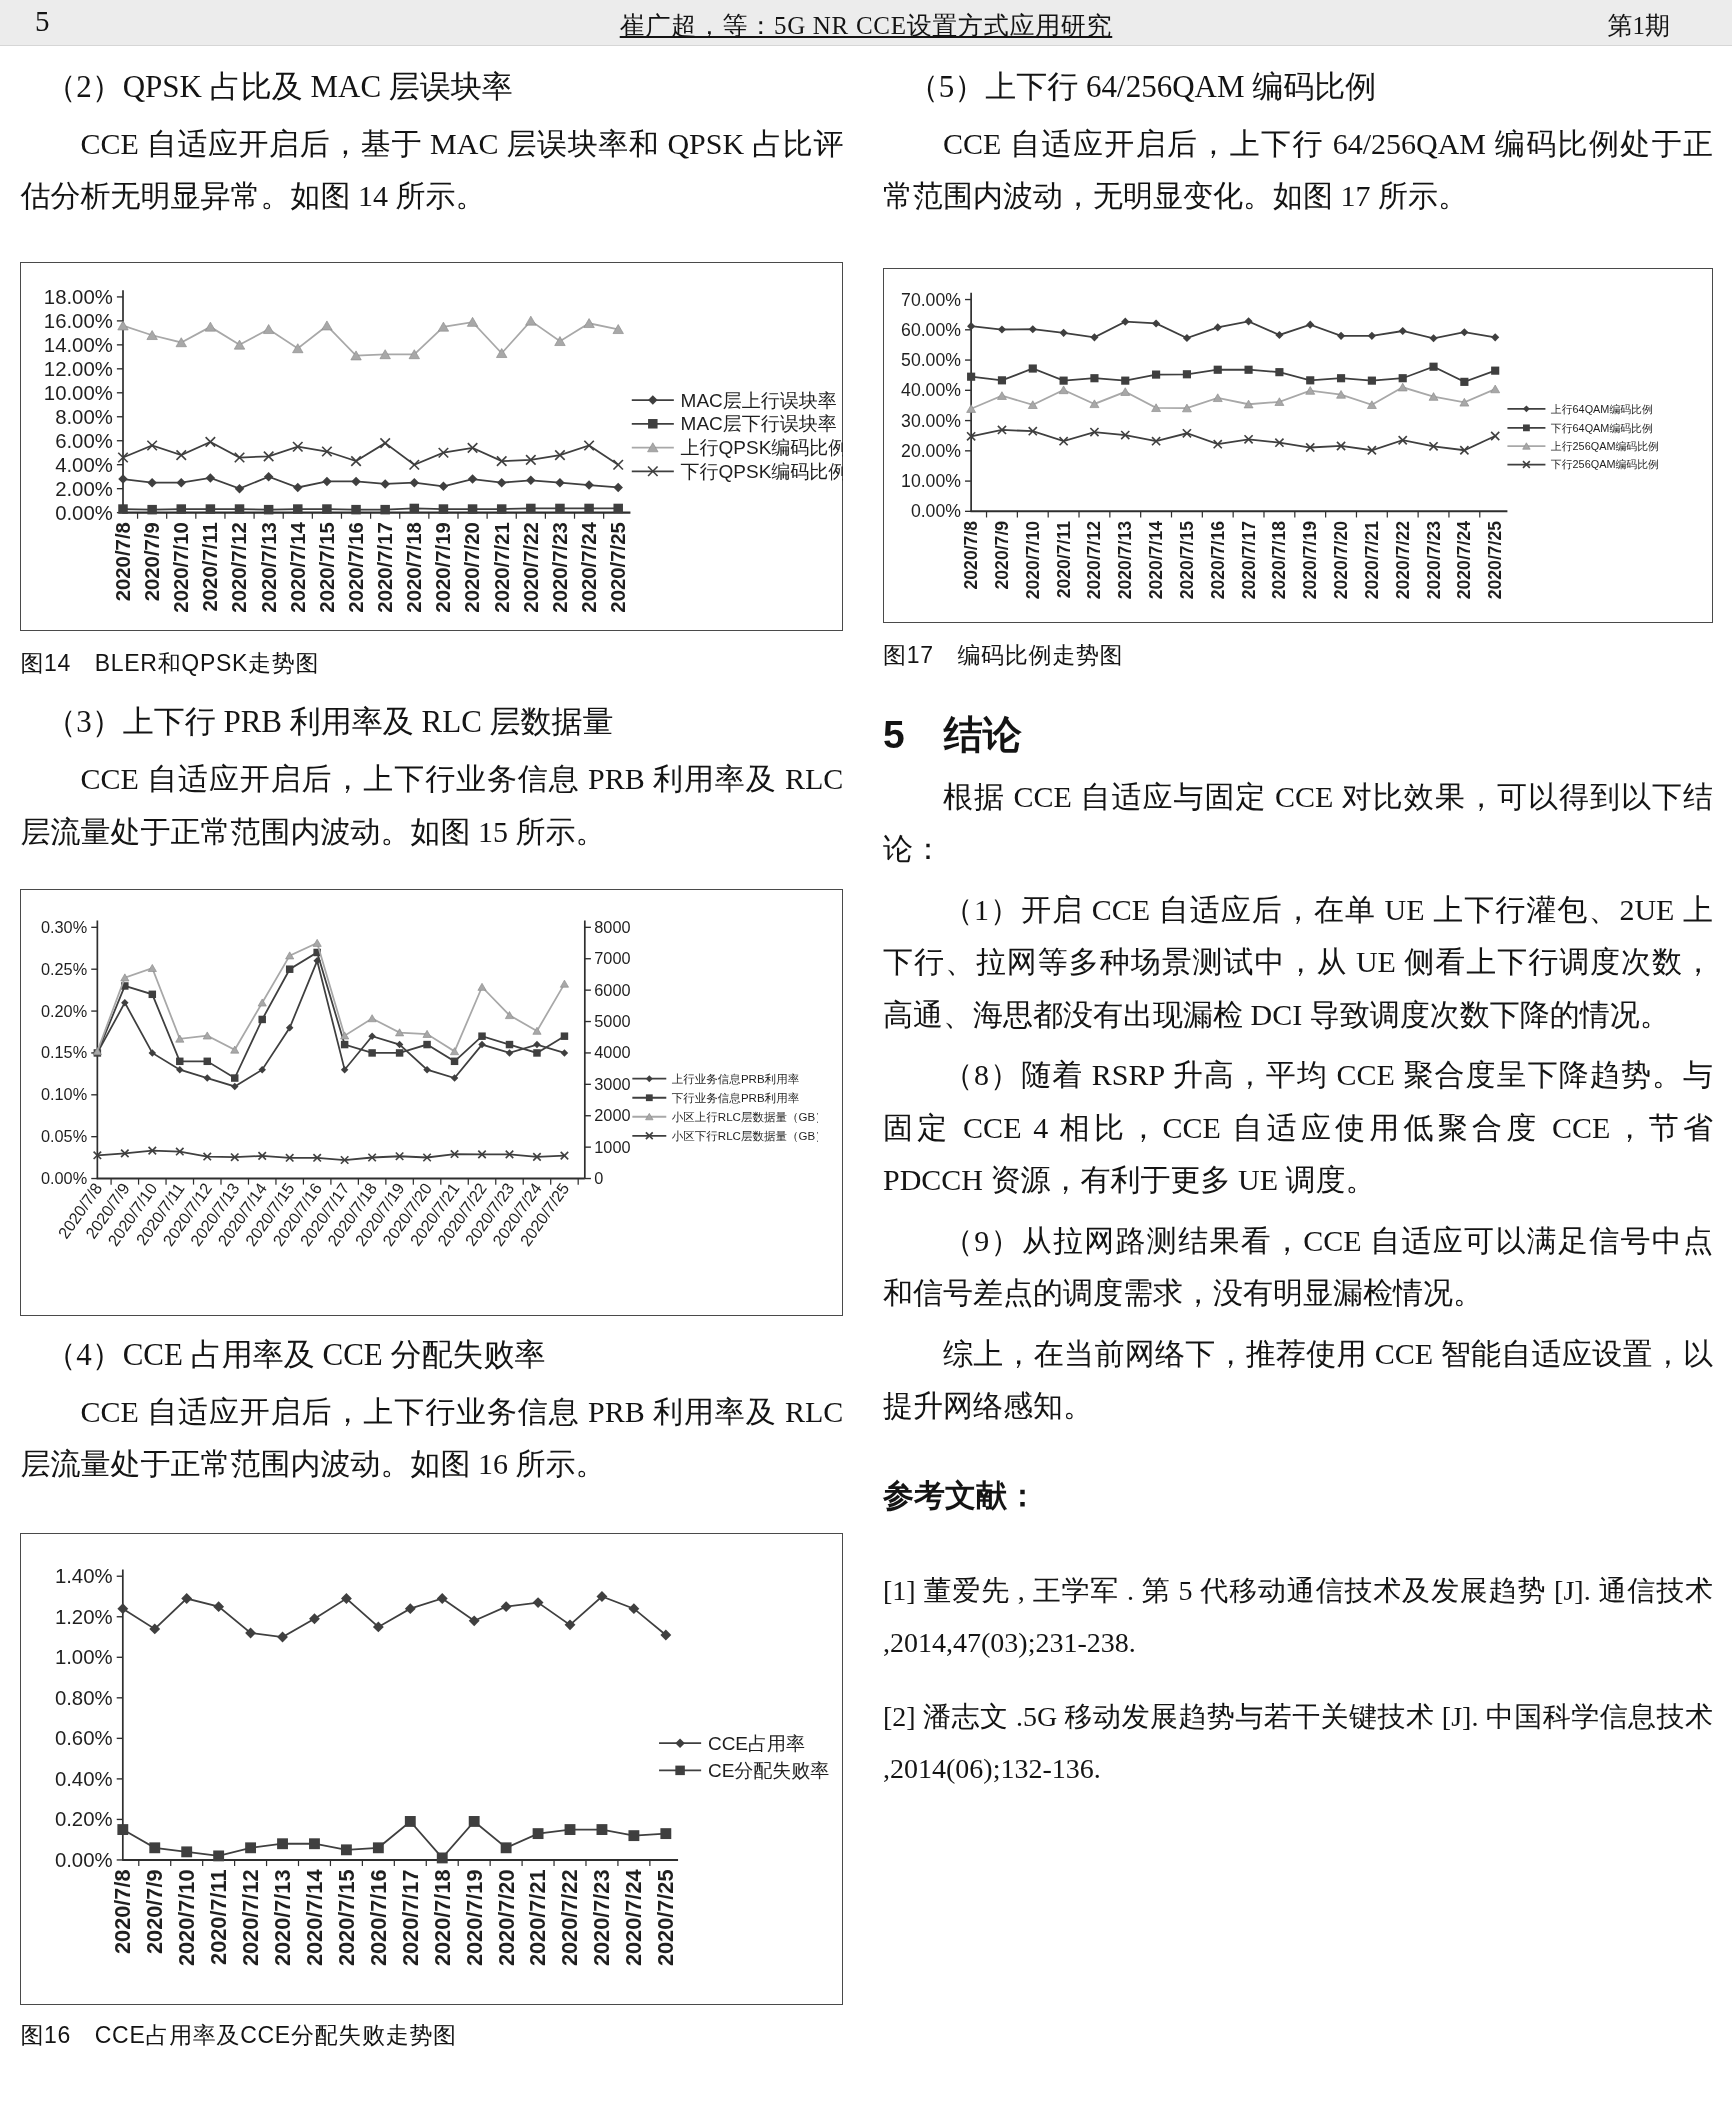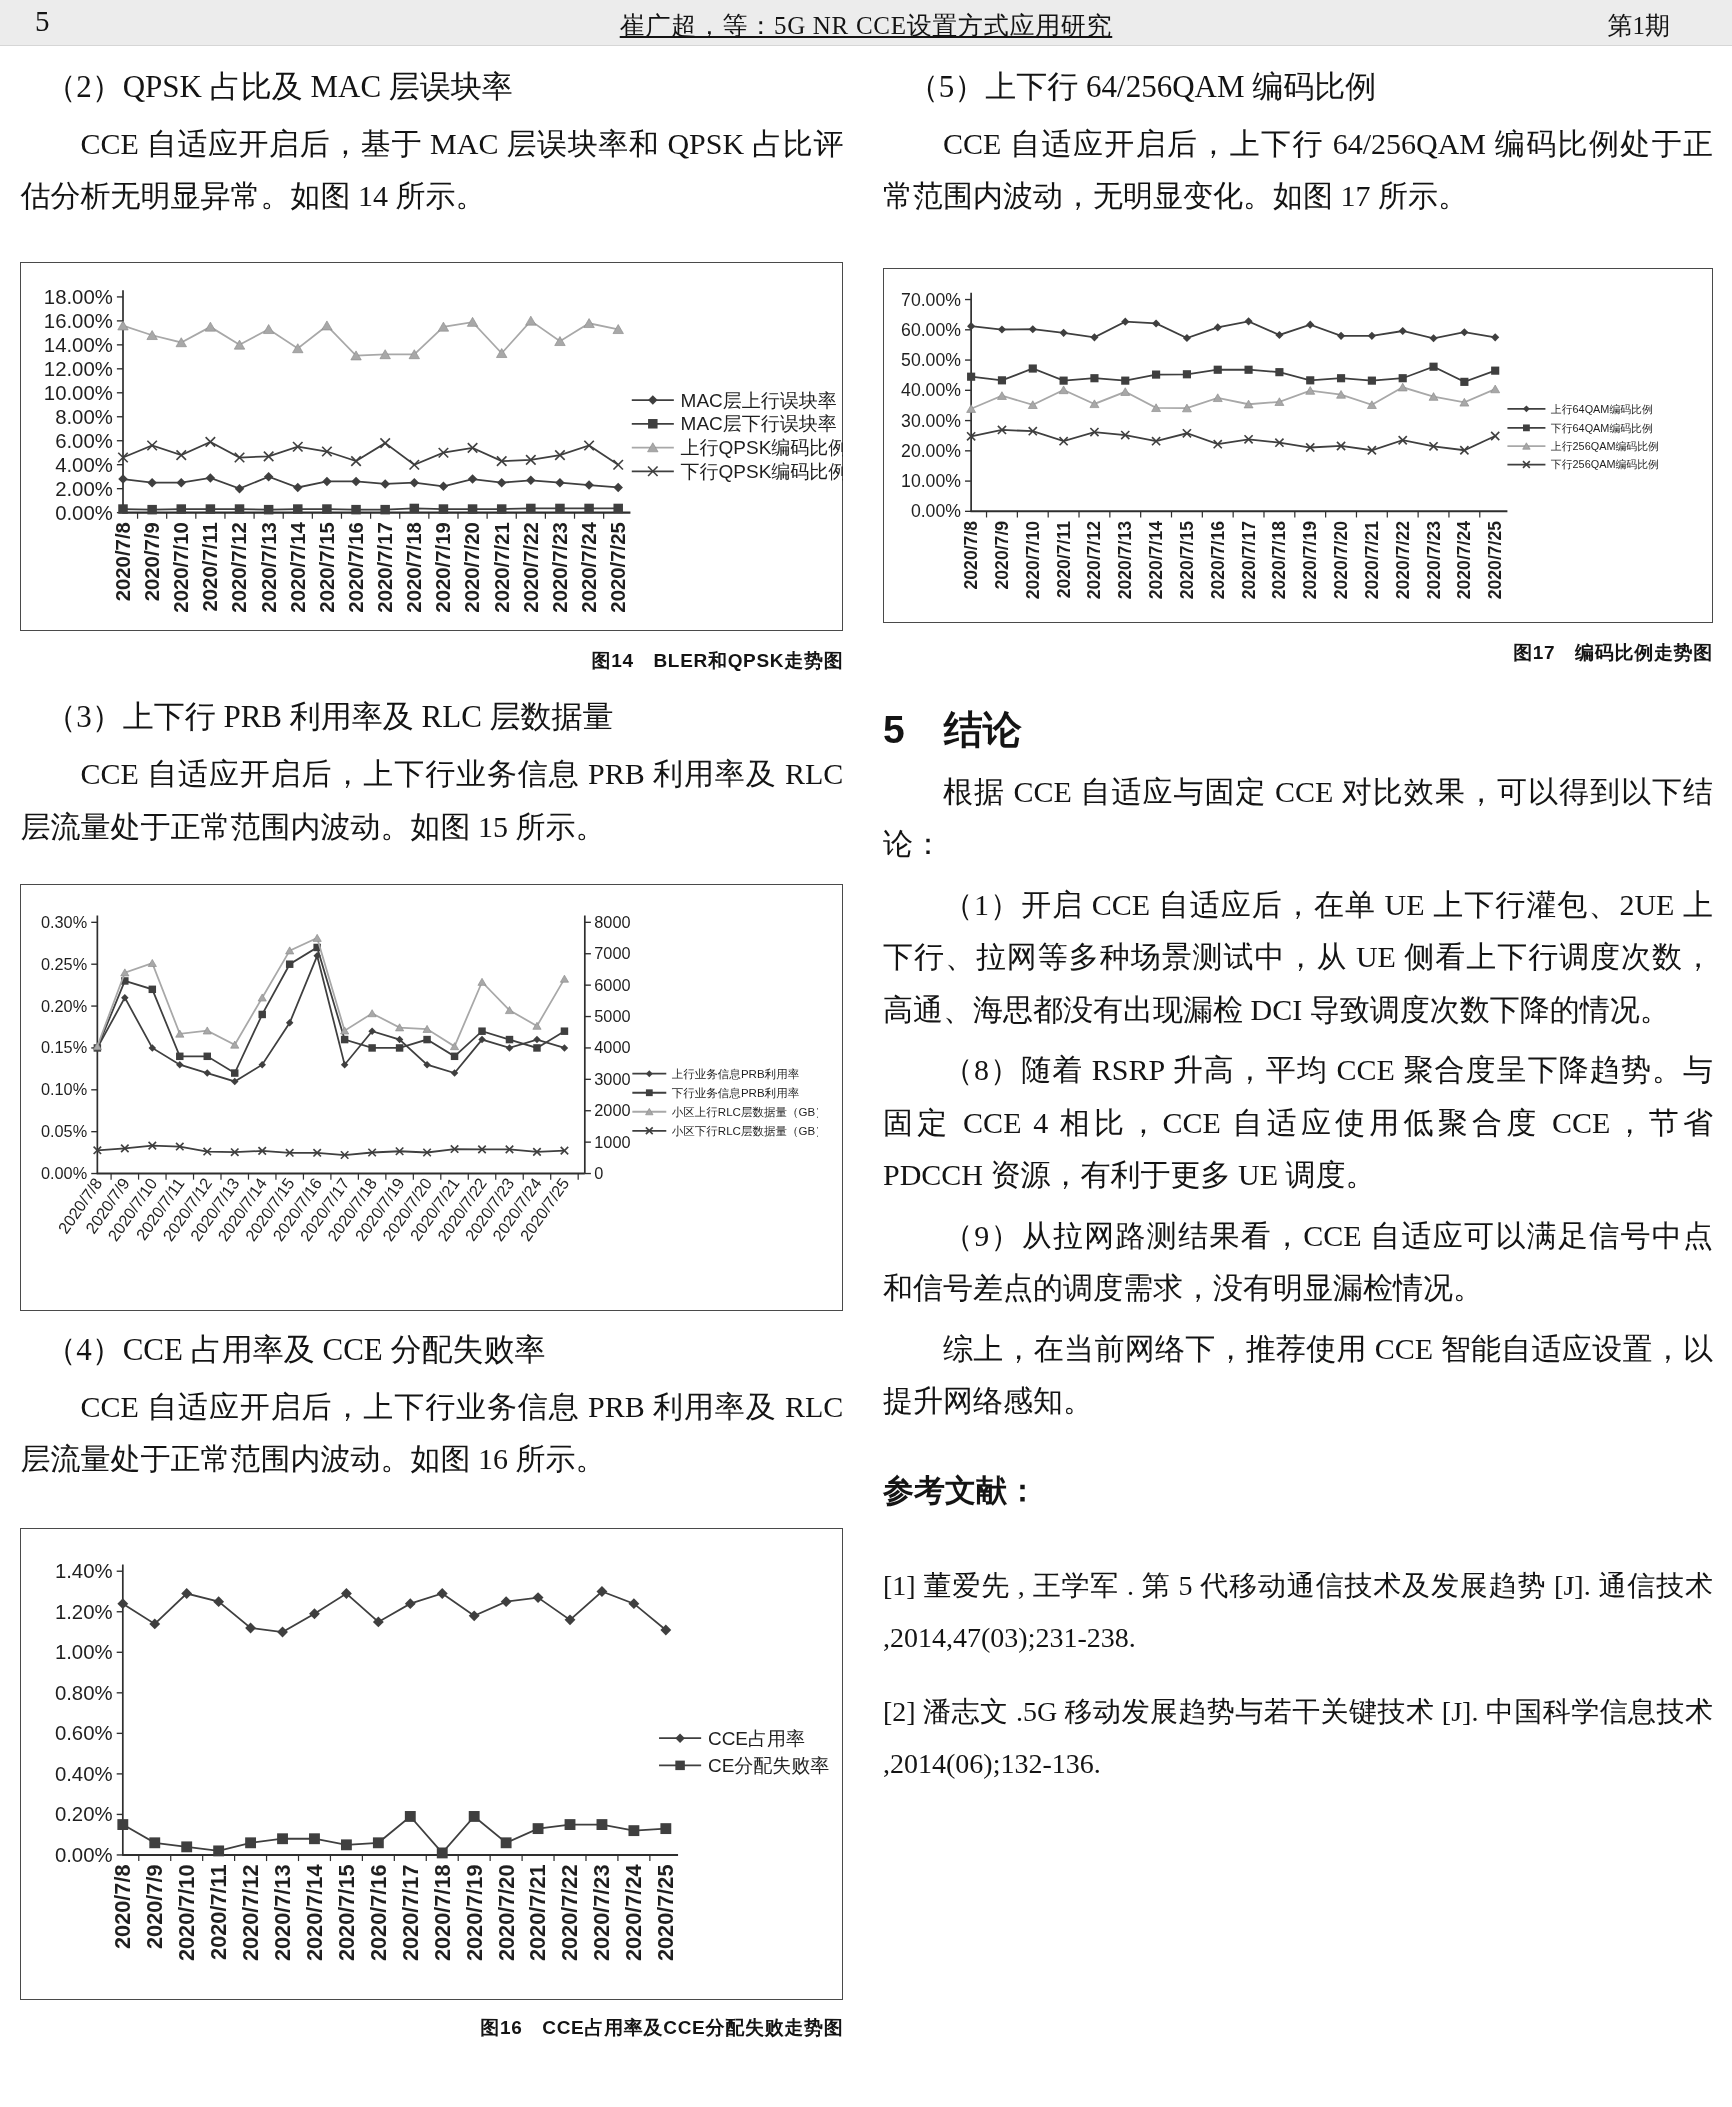--- a/index.html
+++ b/index.html
@@ -11,22 +11,22 @@
   .header .htitle{position:absolute;left:0;right:0;top:8.8px;text-align:center;font-size:25px;letter-spacing:0.7px;text-decoration:underline;}
   .header .hissue{position:absolute;right:62px;top:8.8px;font-size:25px;}
   
   .col{position:absolute;top:62px;}
   .col-left{left:20.4px;width:823px;}
   .col-right{left:883px;width:830px;}
   h2.sub{font-size:31px;font-weight:normal;margin:2.7px 0 0 0;text-indent:0.8em;line-height:1.45;}
   p.body{font-size:30px;line-height:1.75;margin:8.1px 0 0 0;text-indent:2em;text-align:justify;}
   .figbox{border:1.4px solid #4a4a4a;background:#fff;margin-top:39px;}
   .figbox svg{display:block;}
-  .figcap{font-family:"Liberation Sans","DejaVu Sans",sans-serif;font-weight:bold;
-          text-align:right;font-size:19px;margin-top:17.7px;letter-spacing:0.7px;}
+  .figcap{font-family:"Liberation Sans","DejaVu Sans",sans-serif;font-weight:normal;
+          text-align:left;font-size:23px;margin-top:17.7px;letter-spacing:0.7px;}
   .bigsec{font-family:"Liberation Sans","DejaVu Sans",sans-serif;font-weight:bold;font-size:39px;margin:37px 0 0 0;}
   .refhead{font-family:"Liberation Sans","DejaVu Sans",sans-serif;font-weight:bold;font-size:31px;margin:42px 0 0 0;}
   .ref{font-size:28px;line-height:1.85;margin:23px 0 0 0;text-align:justify;}
   .mt-c{margin-top:19px;}
 </style>
 </head>
 <body>
 
 <div class="page">
 

